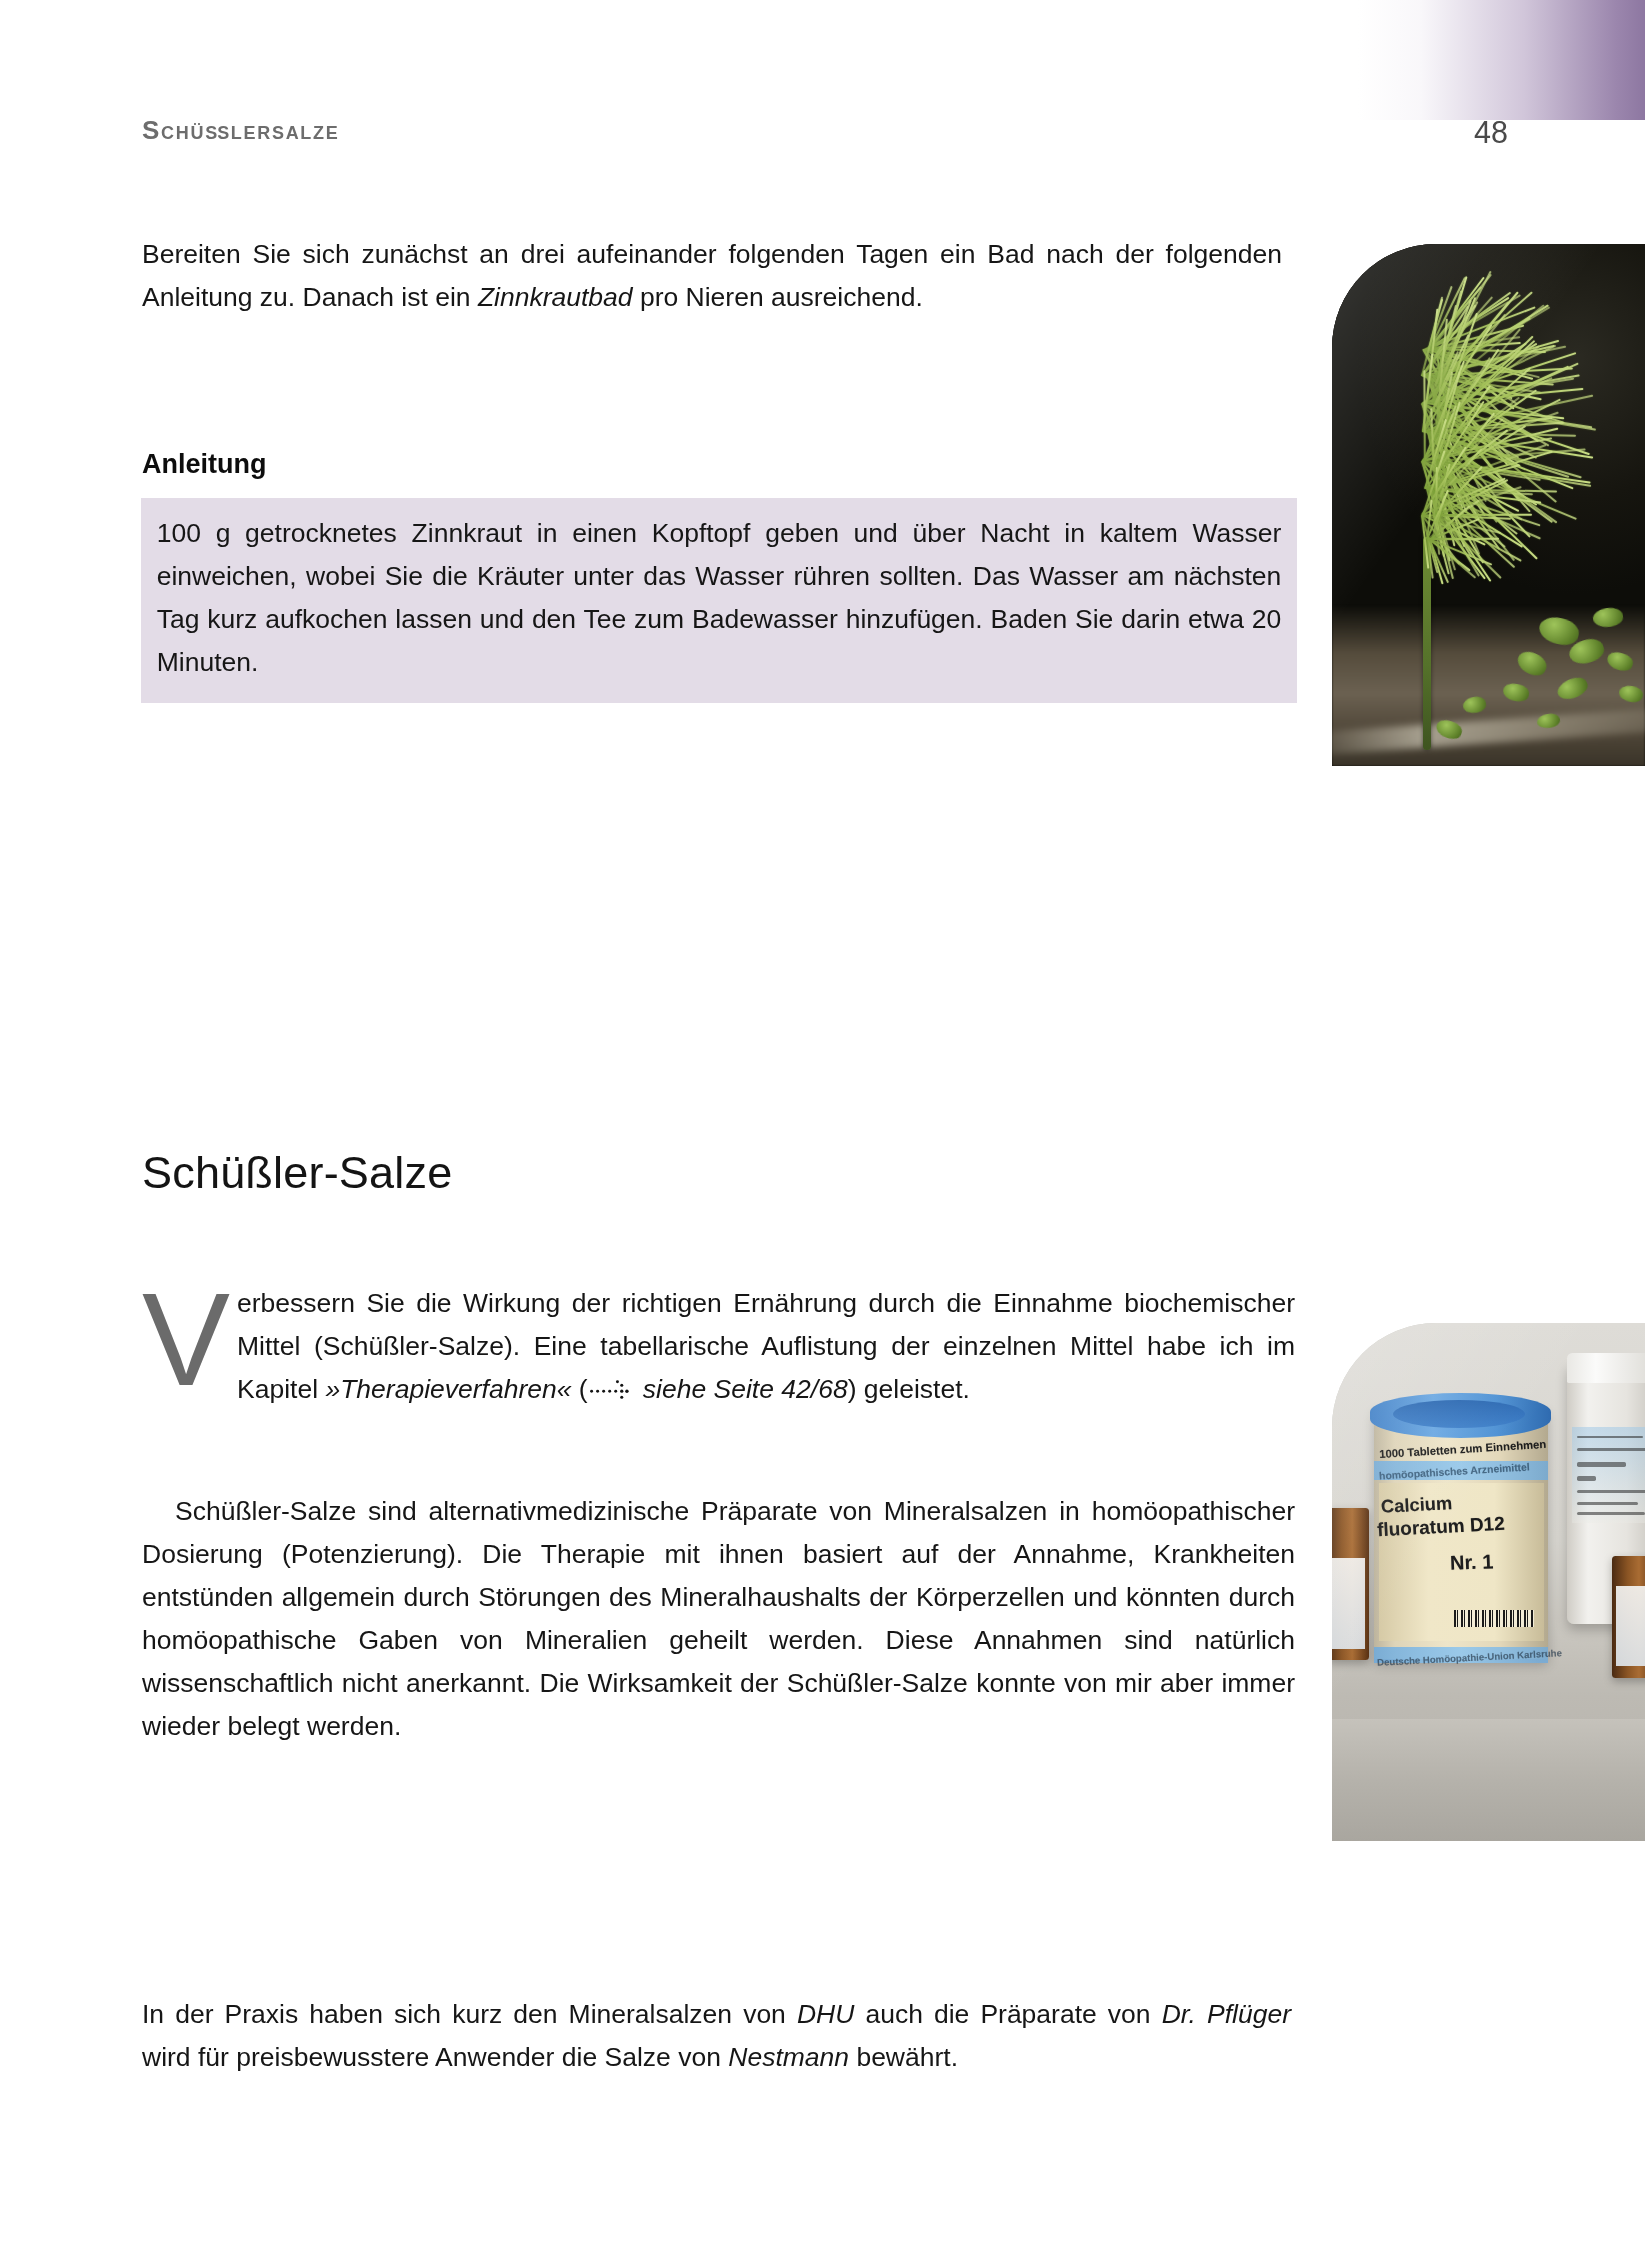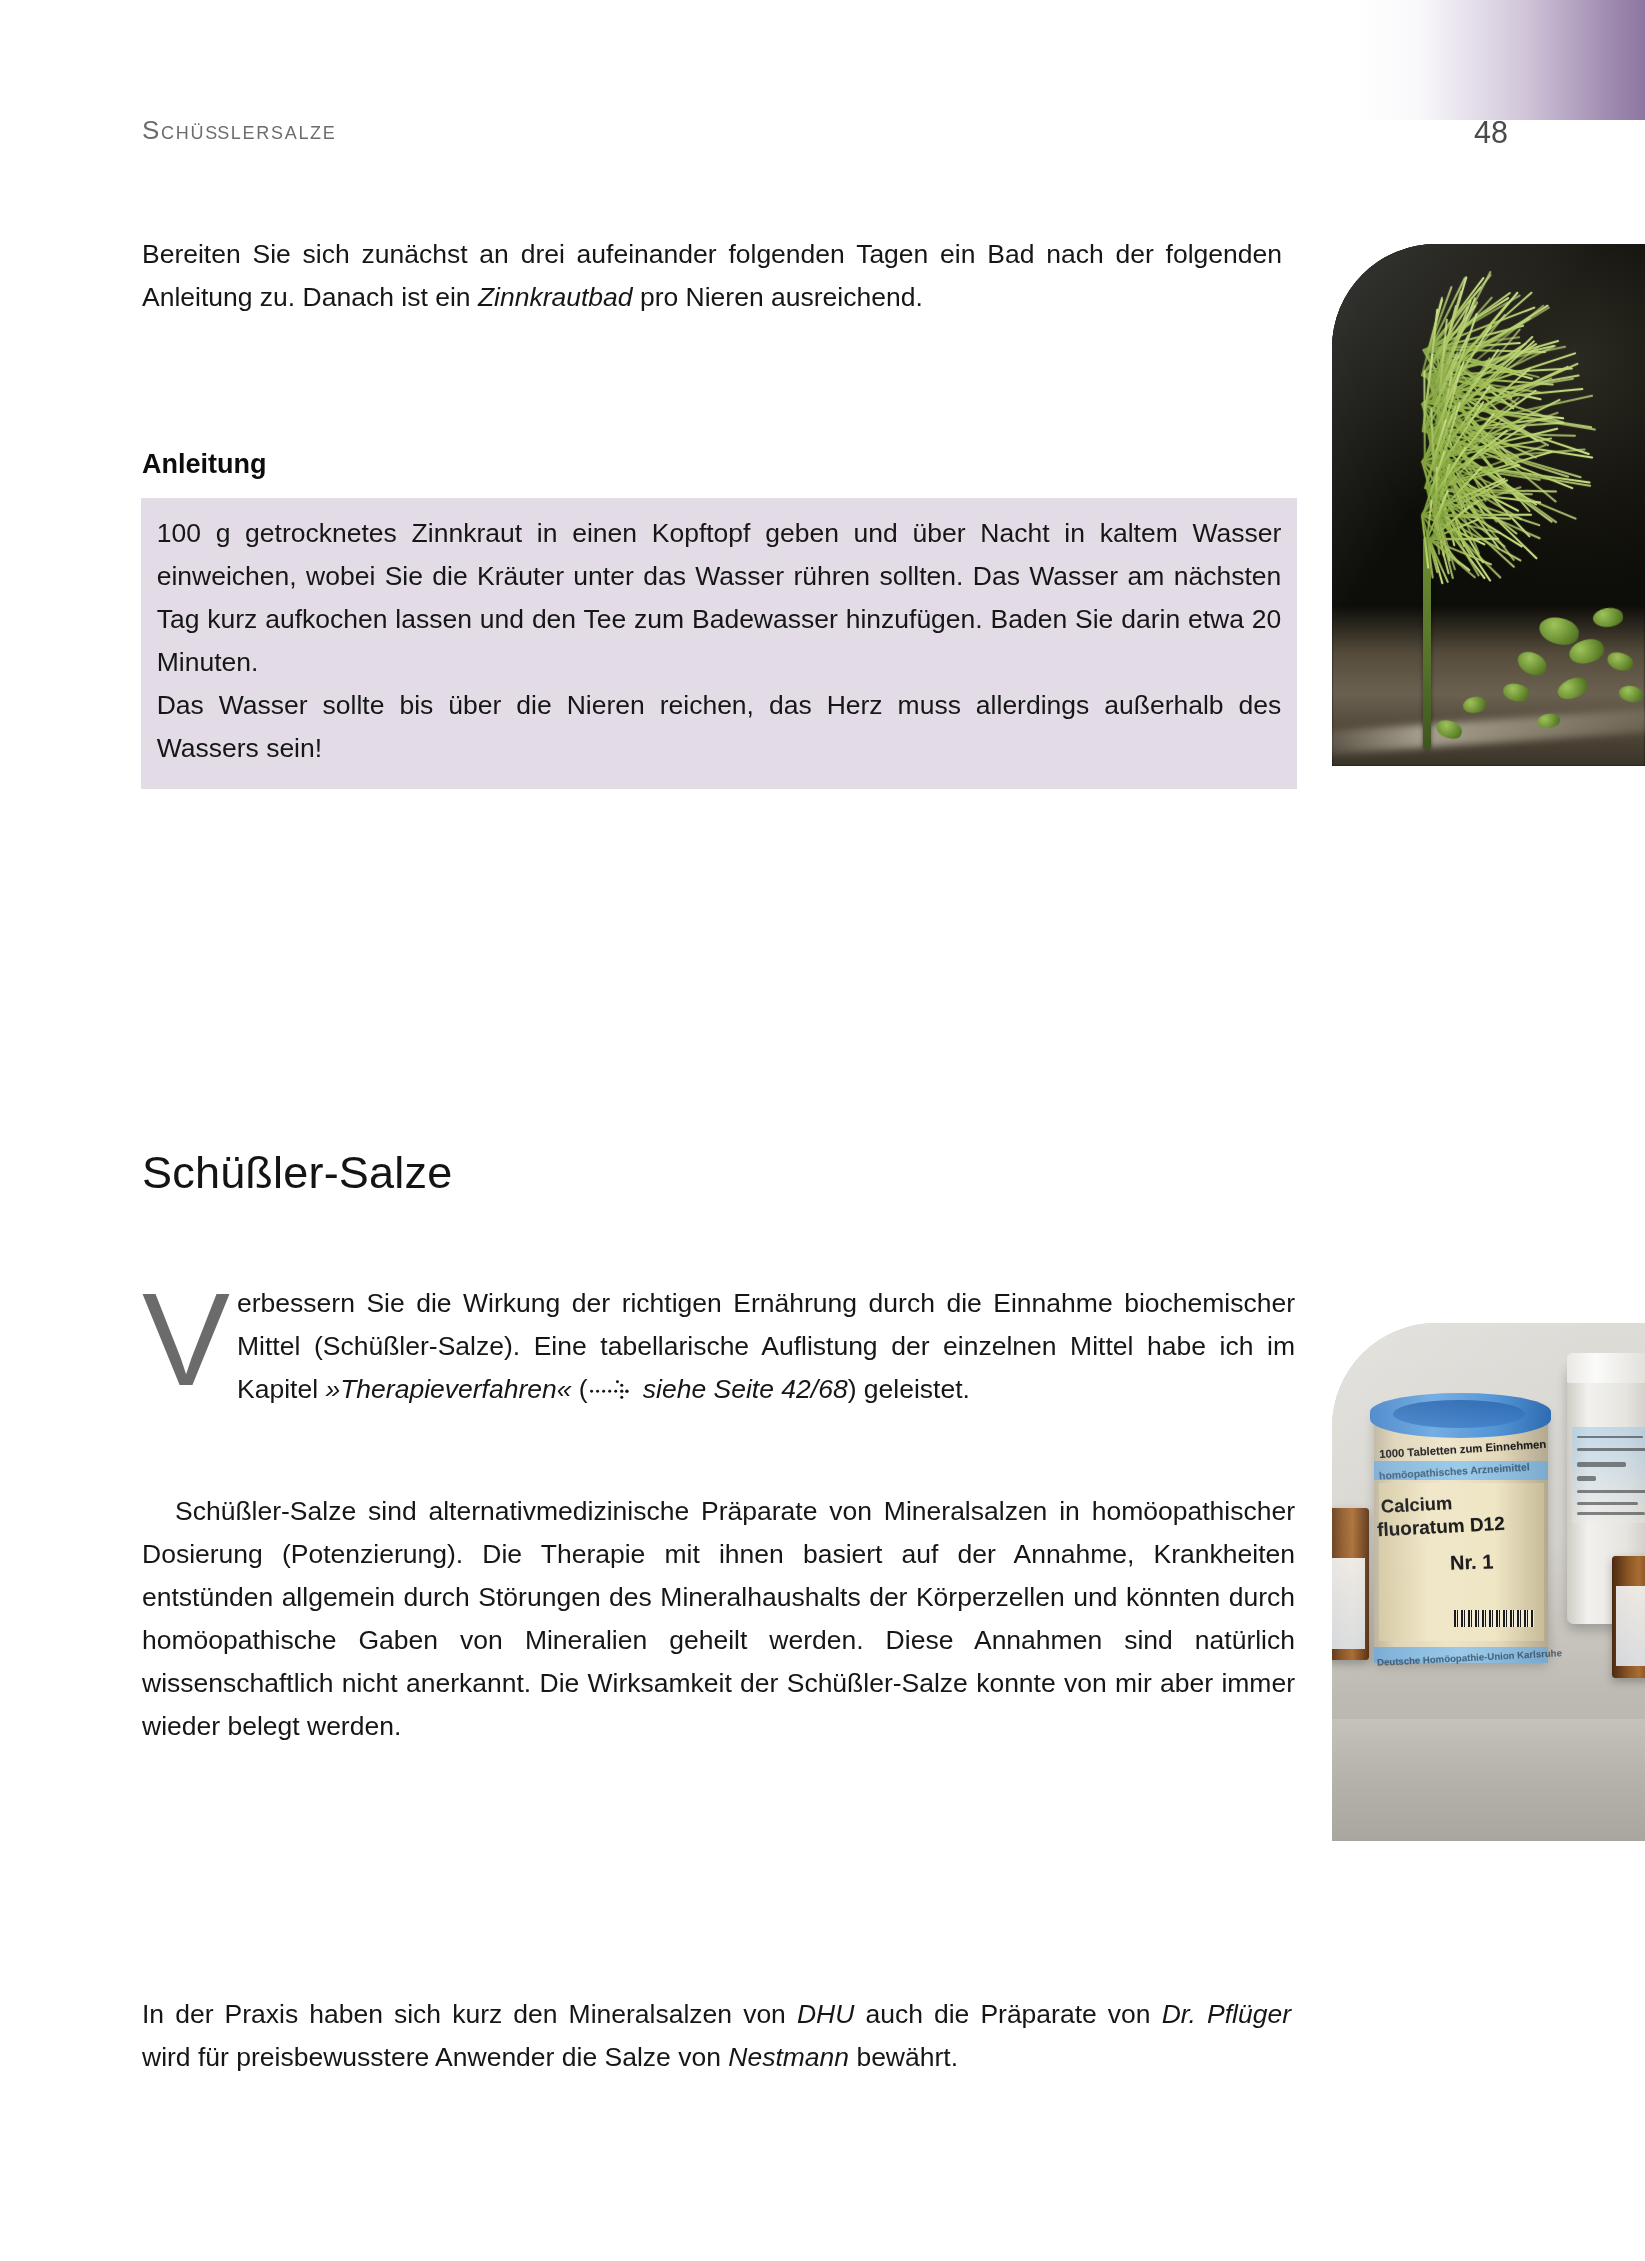--- a/index.html
+++ b/index.html
@@ -31,21 +31,21 @@
   }
 
   
   .running-head {
     position: absolute;
     left: 142px;
     top: 115px;
     font-size: 26px;
     letter-spacing: 1.7px;
     color: #6d6d6d;
-    font-weight: 400;
+    font-weight: 700;
     font-variant: small-caps;
     font-stretch: condensed;
     white-space: nowrap;
   }
 
   .folio {
     position: absolute;
     right: 137px;
     top: 115px;
     font-size: 30.5px;
@@ -317,21 +317,20 @@
 <div class="folio">48</div>
 
 <div class="col intro">
   <p><span>Bereiten Sie sich zunächst an drei aufeinander folgenden Tagen ein Bad nach der folgenden Anleitung zu. Danach ist ein </span><em>Zinnkrautbad</em><span> pro Nieren ausreichend.</span></p>
 </div>
 
 <div class="subhead">Anleitung</div>
 
 <div class="panel">
   <p class="boxtext">100 g getrocknetes Zinnkraut in einen Kopftopf geben und über Nacht in kaltem Wasser einweichen, wobei Sie die Kräuter unter das Wasser rühren sollten. Das Wasser am nächsten Tag kurz aufkochen lassen und den Tee zum Badewasser hinzufügen. Baden Sie darin etwa 20 Minuten.</p>
-  <p class="boxtext">Das Wasser sollte bis über die Nieren reichen, das Herz muss allerdings außerhalb des Wassers sein!</p>
 </div>
 
 <div class="section-title">Schüßler-Salze</div>
 
 <div class="col dropcap-para">
   <p><span class="dropcap">V</span><span>erbessern Sie die Wirkung der richtigen Ernährung durch die Einnahme biochemischer Mittel (Schüßler-Salze). Eine tabellarische Auflistung der einzelnen Mittel habe ich im Kapitel </span><em>»Therapieverfahren«</em><span> (</span><span class="dot-arrow"><svg width="50" height="19" viewBox="0 0 58 22">
           <g fill="#141414">
             <circle cx="3" cy="13" r="1.7"></circle>
             <circle cx="10" cy="13" r="1.7"></circle>
             <circle cx="17" cy="13" r="1.7"></circle>

